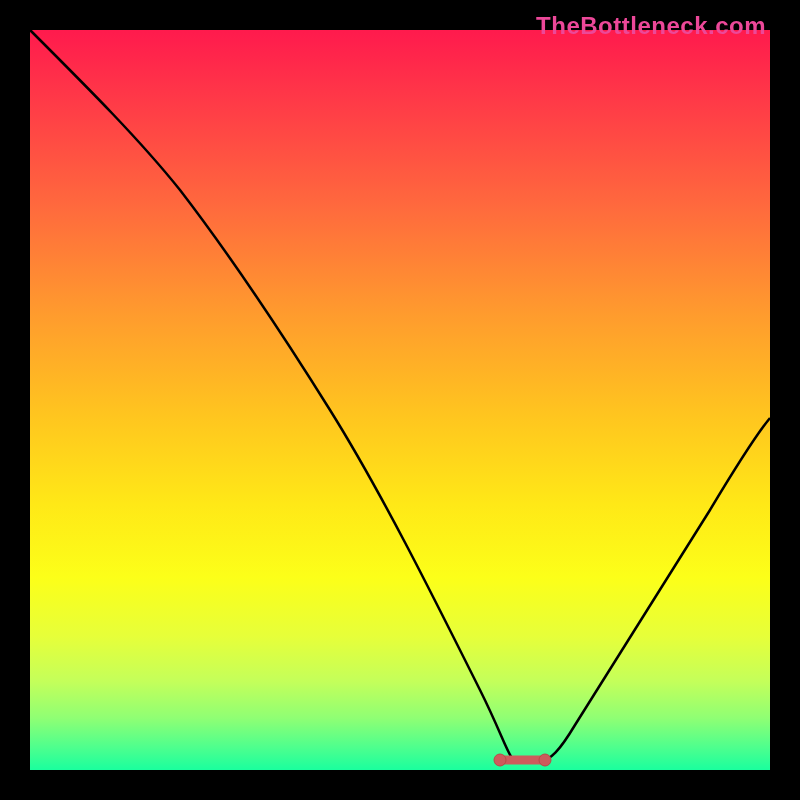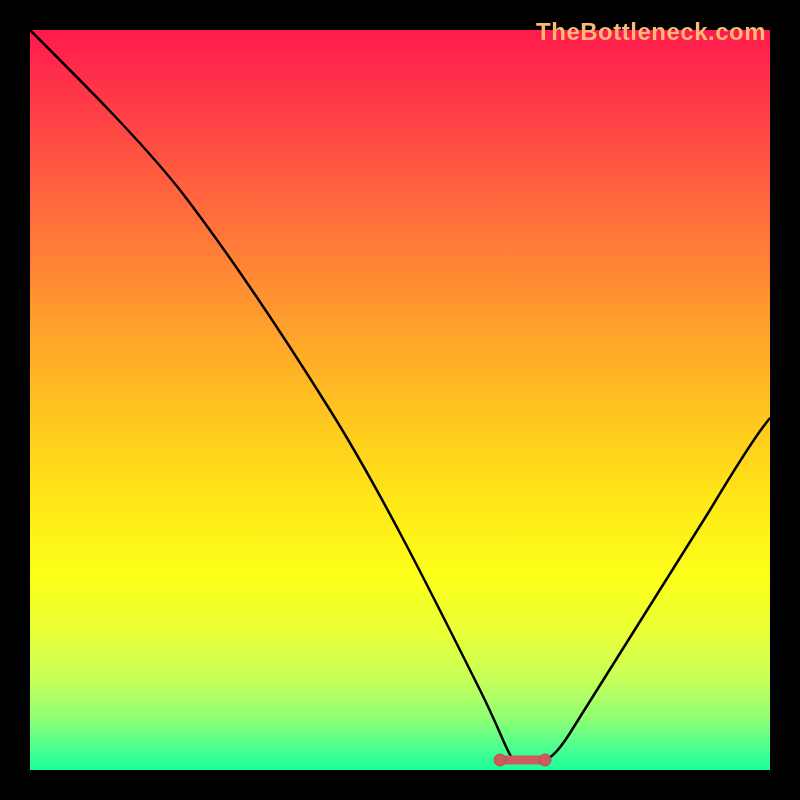--- a/index.html
+++ b/index.html
@@ -11,21 +11,21 @@
           #ff6a3d 24%,
           #ff9a2e 38%,
           #ffc51f 52%,
           #ffe817 64%,
           #fcff19 74%,
           #e6ff3a 82%,
           #c4ff5a 88%,
           #8fff74 93%,
           #4dff8e 97%,
           #1aff9e 100%)}
-  .watermark{position:absolute;top:18px;right:34px;color:#fdba74;font-size:24px;font-weight:600;letter-spacing:.5px}
+  .watermark{position:absolute;top:12px;right:34px;color:#ec4899;font-size:24px;font-weight:600;letter-spacing:.5px}
   svg.curve{position:absolute;left:30px;top:30px;width:740px;height:740px;overflow:visible}
   .curve path{fill:none;stroke:#000;stroke-width:2.5}
   .marker{fill:#cd5c5c;stroke:#b94a48;stroke-width:1}
   .flat{stroke:#cd5c5c;stroke-width:9;stroke-linecap:round}
 </style>
 </head>
 <body>
 
 <div class="frame">
   <div class="plot"></div>

